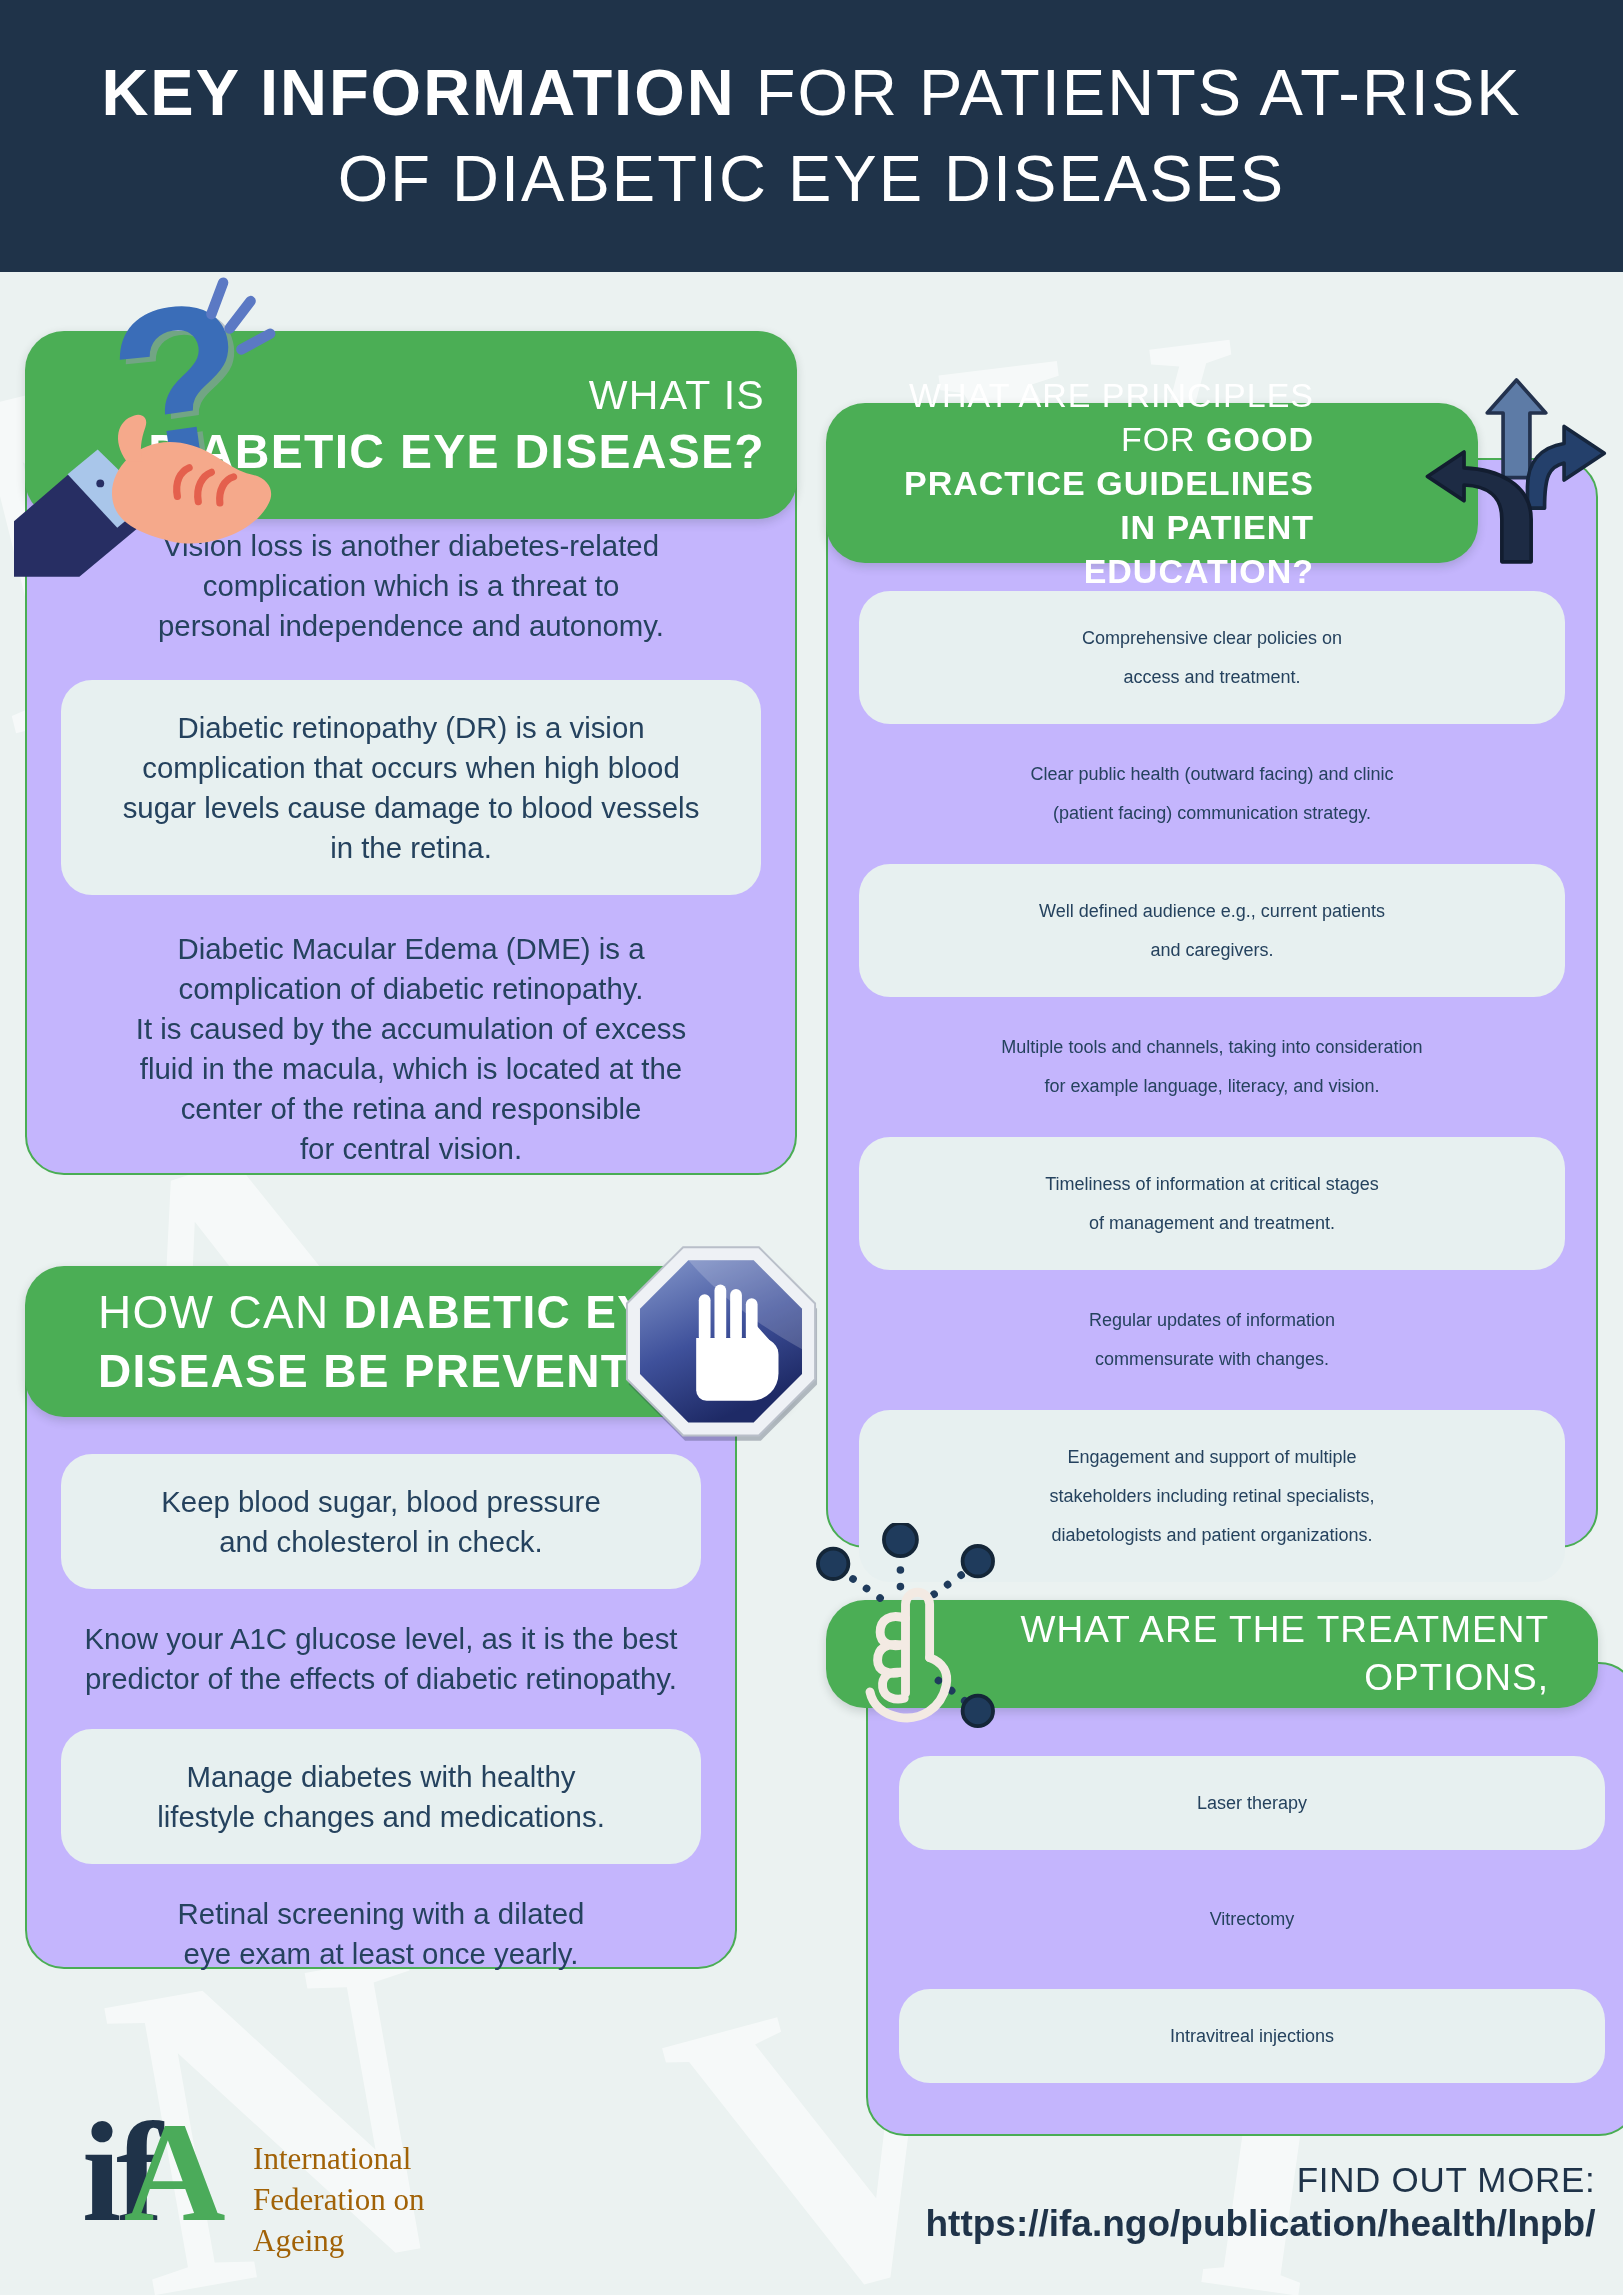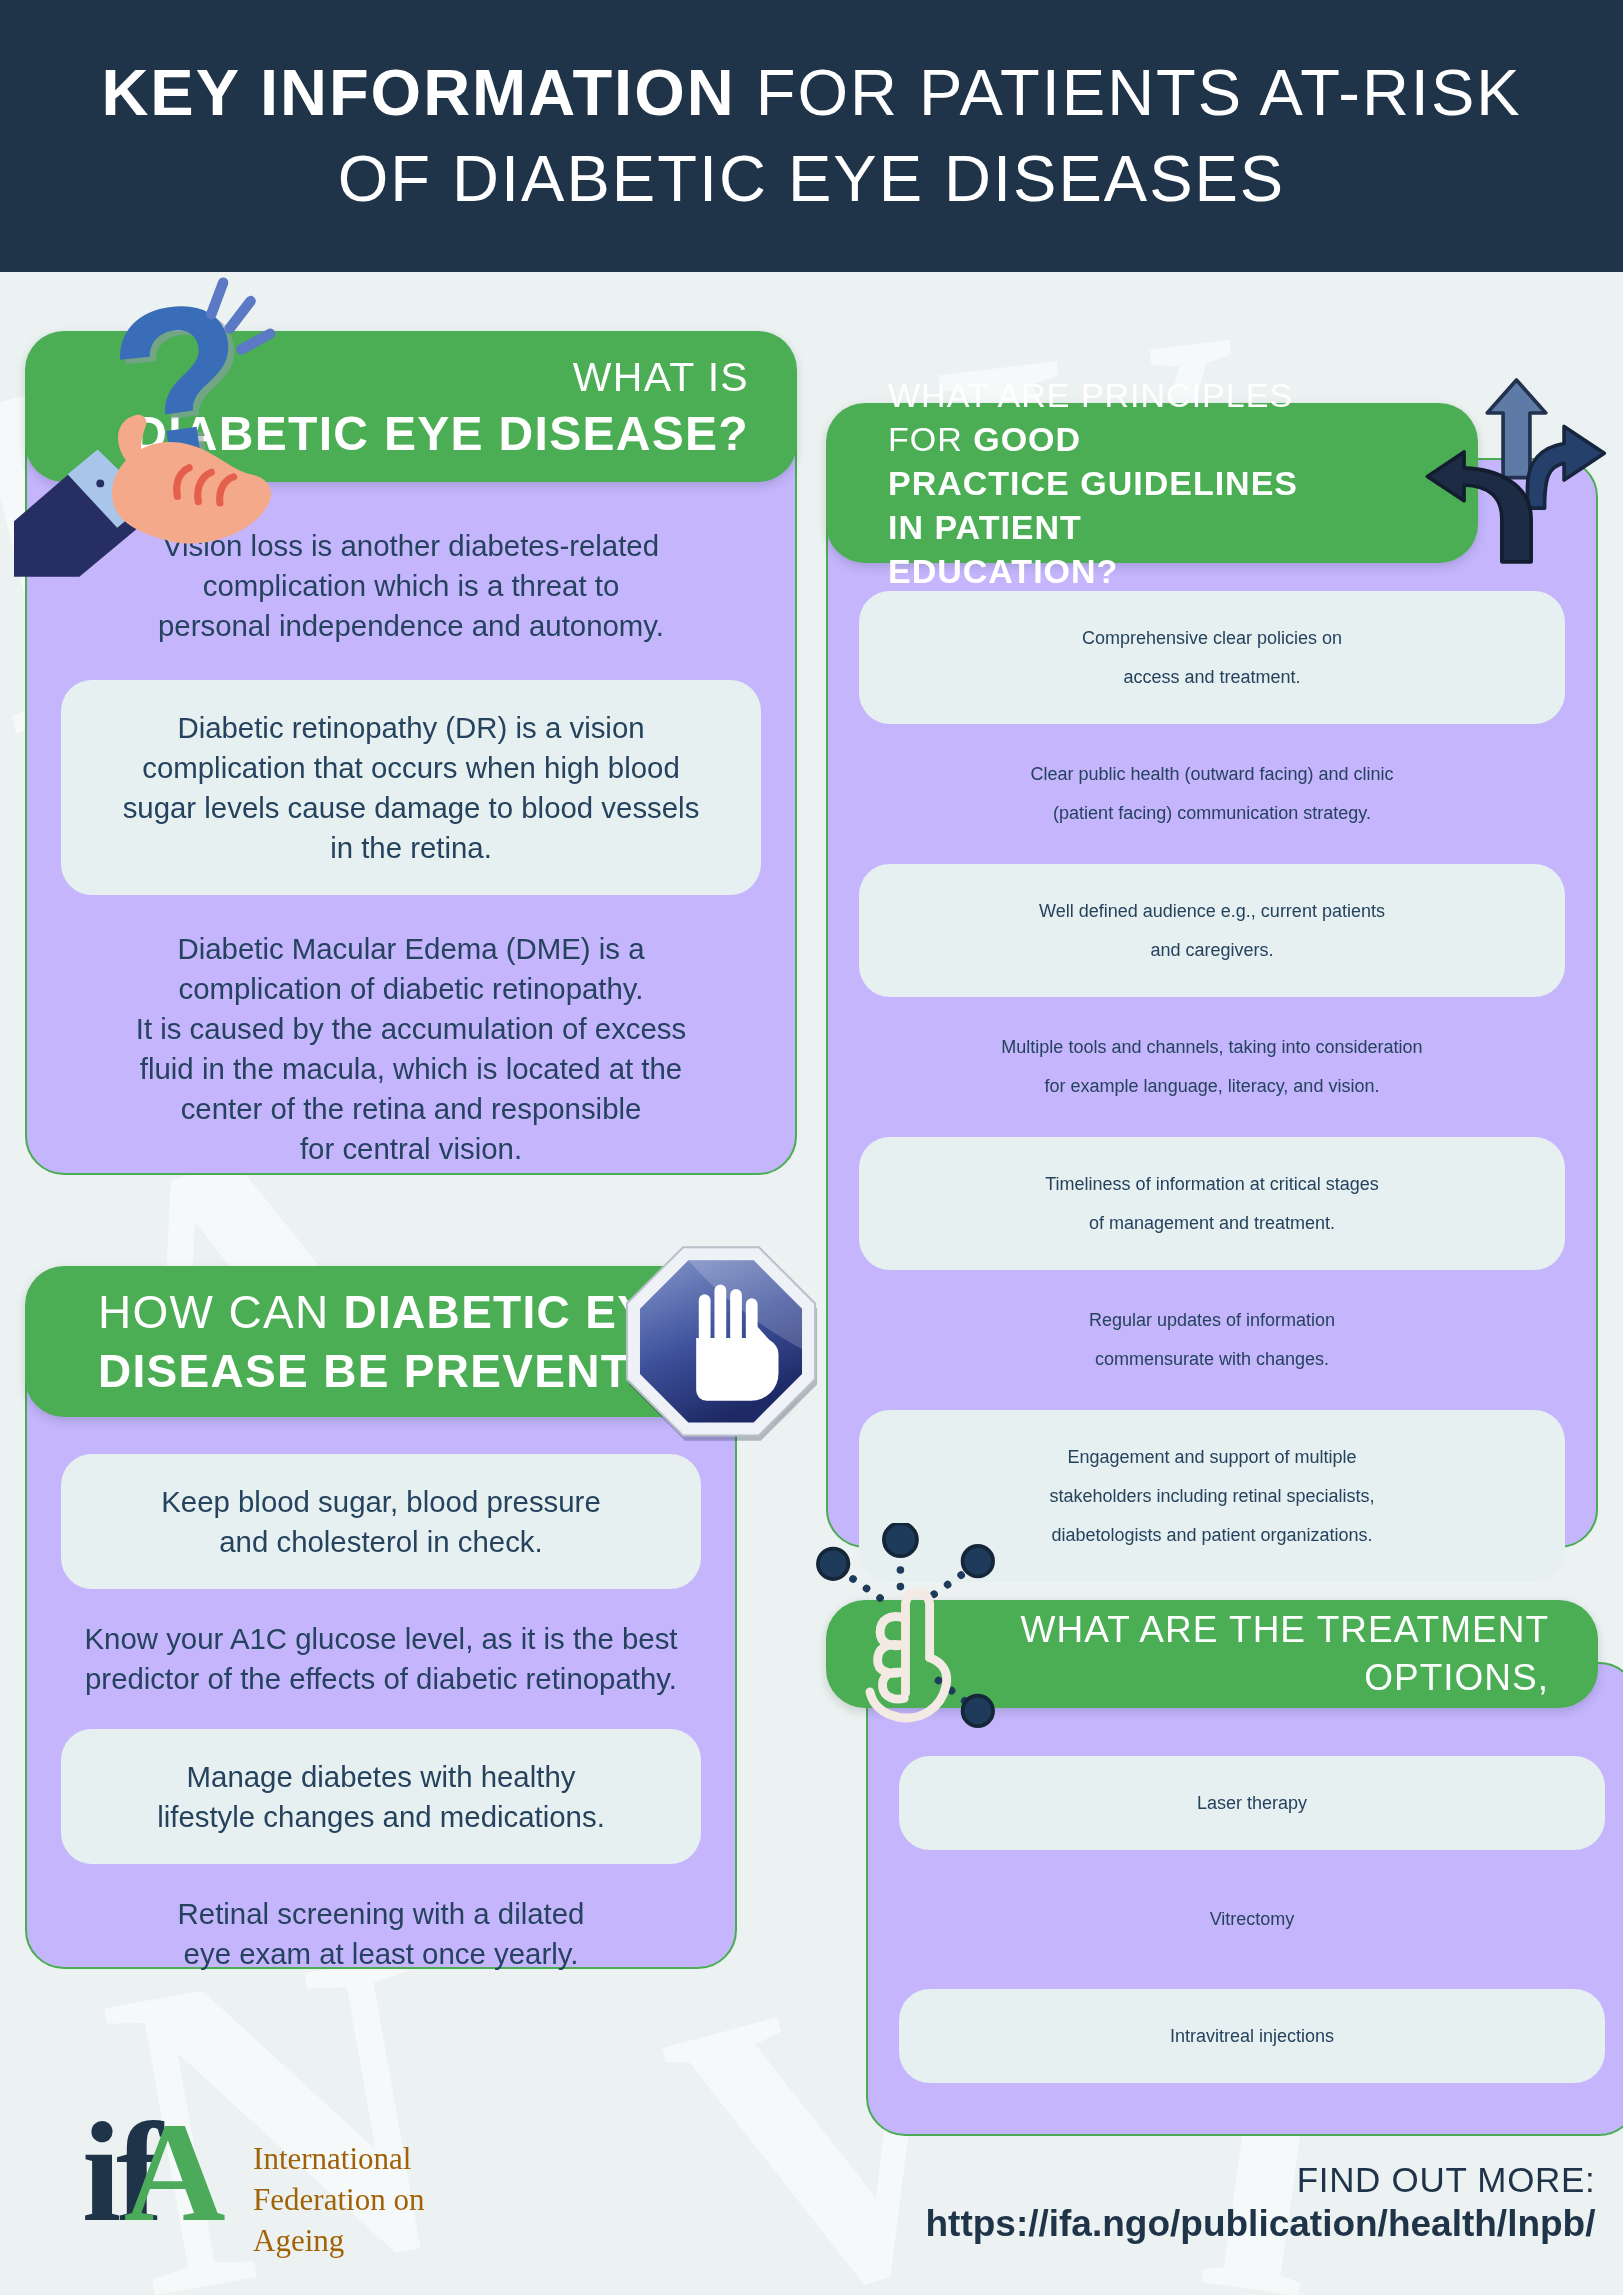--- a/index.html
+++ b/index.html
@@ -19,26 +19,26 @@
   .w9{left:1211px;top:1950px;font-size:406px;transform:rotate(8deg);}
   
   .header{position:absolute;left:0;top:0;width:1623px;height:272px;background:#1f3349;z-index:2;
           display:flex;flex-direction:column;justify-content:center;align-items:center;}
   .header .line{color:#ffffff;font-size:65px;line-height:86px;letter-spacing:2px;text-align:center;}
   .header .b{font-weight:bold;}
   
   .gtitle{position:absolute;background:#4bae55;border-radius:39px;color:#fff;z-index:3;
           box-shadow:0 3.9px 9.2px rgba(20,40,30,.16);display:flex;flex-direction:column;justify-content:center;}
   .gtitle .b{font-weight:bold;}
-  .gt-whatis{left:25px;top:331px;width:772px;height:151px;align-items:flex-end;padding-right:48px;box-sizing:border-box;text-align:right;}
+  .gt-whatis{left:25px;top:331px;width:772px;height:188px;align-items:flex-end;padding-right:32px;box-sizing:border-box;text-align:right;}
   .gt-whatis .l1{font-size:41px;line-height:54px;letter-spacing:1.3px;}
   .gt-whatis .l2{font-size:48px;line-height:60px;letter-spacing:1.3px;font-weight:bold;}
   .gt-prev{left:25px;top:1266px;width:772px;height:151px;padding-left:73px;box-sizing:border-box;}
   .gt-prev .l{font-size:46px;line-height:59px;letter-spacing:1.3px;}
-  .gt-princ{left:826px;top:403px;width:652px;height:160px;padding:19.6px 164px 19.6px 62px;box-sizing:border-box;}
+  .gt-princ{left:826px;top:403px;width:652px;height:160px;padding:19.6px 164px 19.6px 62px;box-sizing:border-box;text-align:right;}
   .gt-princ .l{font-size:34px;line-height:44px;letter-spacing:1px;}
   .gt-treat{left:826px;top:1600px;width:772px;height:108px;padding:13px 49px 13px 180px;box-sizing:border-box;text-align:right;}
   .gt-treat .l{font-size:37px;line-height:48px;letter-spacing:1px;}
   
   .panel{position:absolute;background:#c4b5fd;border:2px solid #4aad54;border-radius:39px;z-index:1;
          box-sizing:border-box;display:flex;flex-direction:column;}
   .p-whatis{left:25px;top:393px;width:772px;height:782px;padding:131px 34px 29.4px 34px;gap:34px;}
   .p-prev{left:25px;top:1328px;width:712px;height:641px;padding:124px 34px 26px 34px;gap:30px;}
   .p-princ{left:826px;top:458px;width:772px;height:1090px;padding:131px 31px 29.4px 31px;gap:31px;}
   .p-treat{left:866px;top:1662px;width:772px;height:474px;padding:92px 31px 29.4px 31px;gap:50px;}

